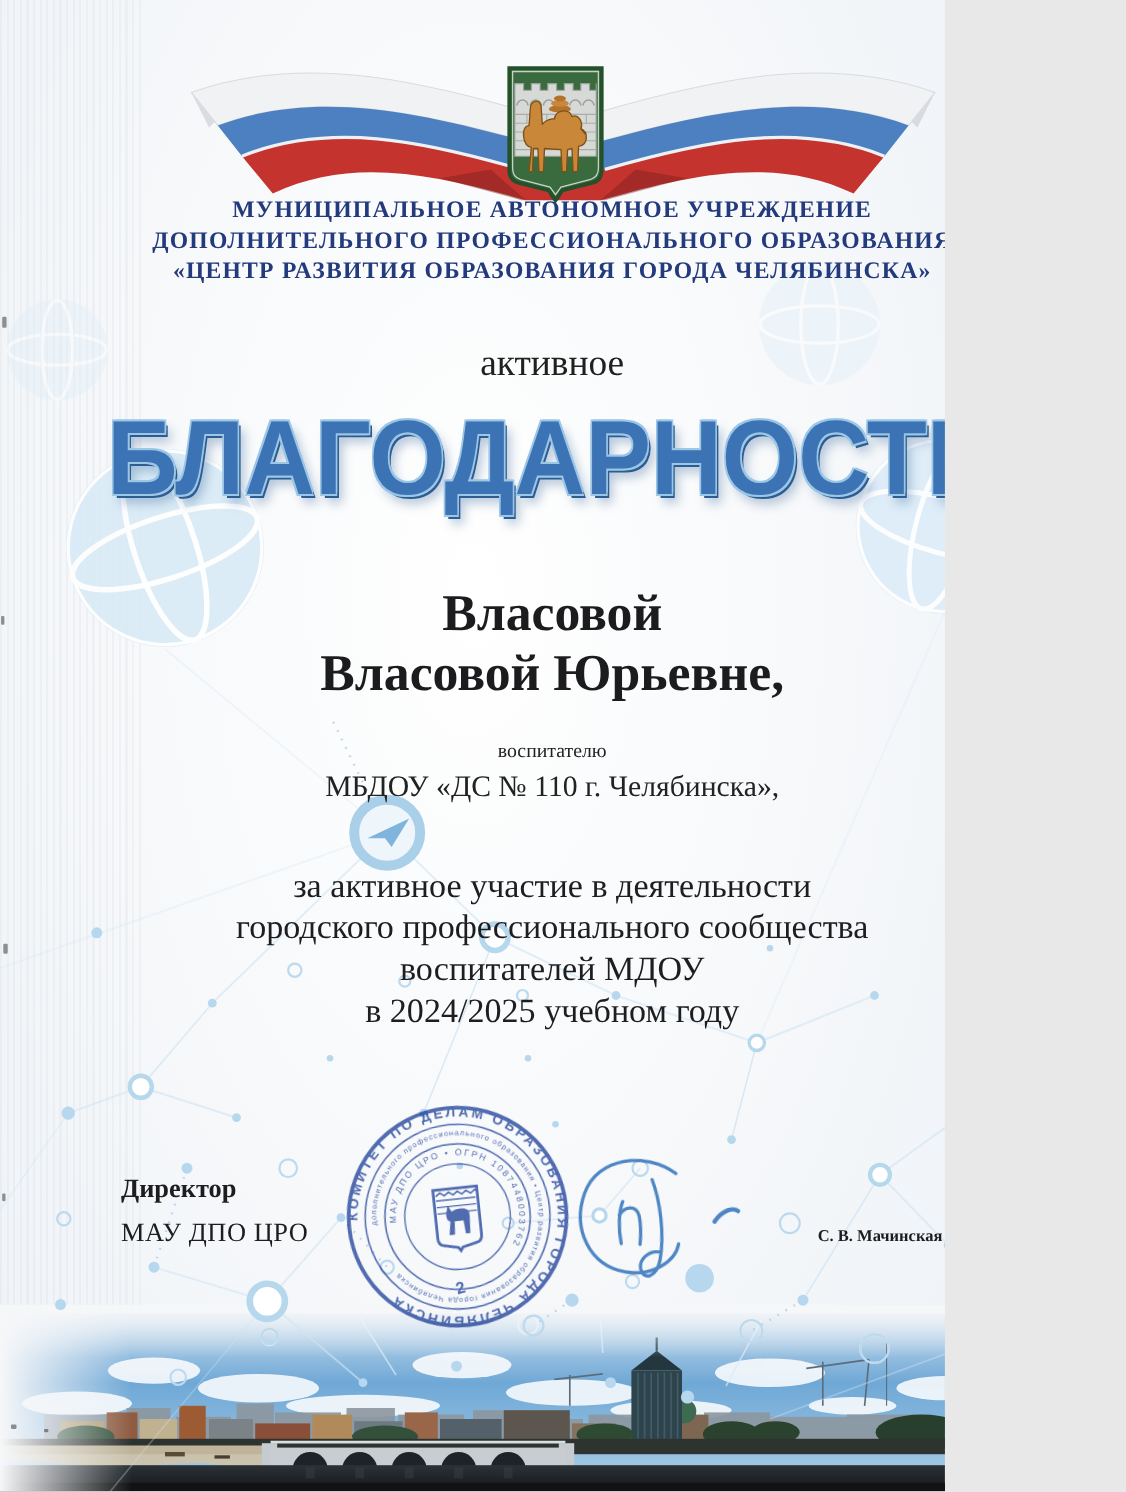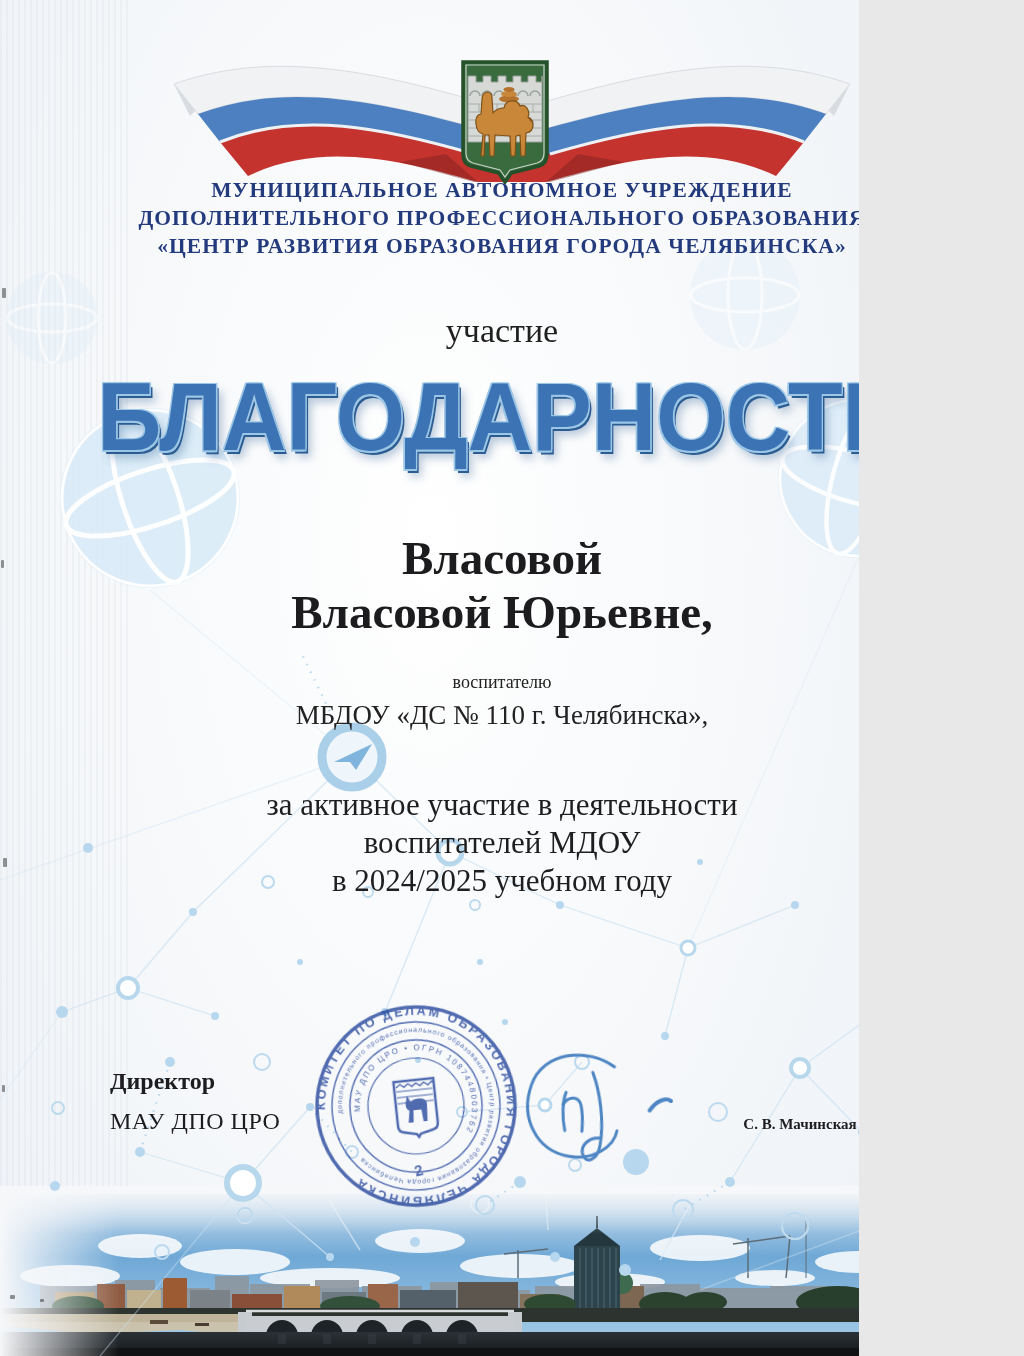--- a/index.html
+++ b/index.html
@@ -240,32 +240,33 @@
       <ellipse cx="52" cy="33.5" rx="5.5" ry="2.6" fill="#b5722c"></ellipse>
       <path d="M24 100 L26 78 Q20 77 19 68 Q18 59 24 58 L25 44 Q25 37 30 36 Q35 36 35 42 L36 57 Q39 53 45 52 L47 52 Q48 46 54 45 Q61 44 63 50 Q67 48 70 52 Q73 57 71 61 Q76 63 76 69 Q76 76 69 77 L68 100 L64 100 L63 79 L59 80 L58 100 L54 100 L53 80 L38 79 L37 100 L33 100 L32 79 L28 79 L27 100 Z" fill="#c9873a" stroke="#7d5016" stroke-width="1.2" stroke-linejoin="round"></path>
       <path d="M71 61 L75 66" stroke="#7d5016" stroke-width="1.2"></path>
     </g>
   </svg>
 
   <div class="abs center-line org-block z3">МУНИЦИПАЛЬНОЕ АВТОНОМНОЕ УЧРЕЖДЕНИЕ</div>
   <div class="abs center-line org-block z3" style="top:204px">ДОПОЛНИТЕЛЬНОГО ПРОФЕССИОНАЛЬНОГО ОБРАЗОВАНИЯ</div>
   <div class="abs center-line org-block z3" style="top:232px">«ЦЕНТР РАЗВИТИЯ ОБРАЗОВАНИЯ ГОРОДА ЧЕЛЯБИНСКА»</div>
 
-  <div class="abs center-line intro z3">участие</div>
+  <div class="abs center-line intro z3">активное</div>
 
   <div class="abs center-line big-title z3">БЛАГОДАРНОСТЬ</div>
 
   <div class="abs center-line name1 z3">Власовой</div>
   <div class="abs center-line name2 z3">Власовой Юрьевне,</div>
 
   <div class="abs center-line pos z3">воспитателю</div>
   <div class="abs center-line inst z3">МБДОУ «ДС № 110 г. Челябинска»,</div>
 
   <div class="abs center-line reason z3">
     <div>за активное участие в деятельности</div>
+    <div>городского профессионального сообщества</div>
     <div>воспитателей МДОУ</div>
     <div>в 2024/2025 учебном году</div>
   </div>
 
   <div class="abs director z3">Директор</div>
   <div class="abs director2 z3">МАУ ДПО ЦРО</div>
   <div class="abs signer z3">С. В. Мачинская</div>
 
   <svg class="abs skyline-wrap z1" viewBox="0 0 1024 170">
     <defs>

